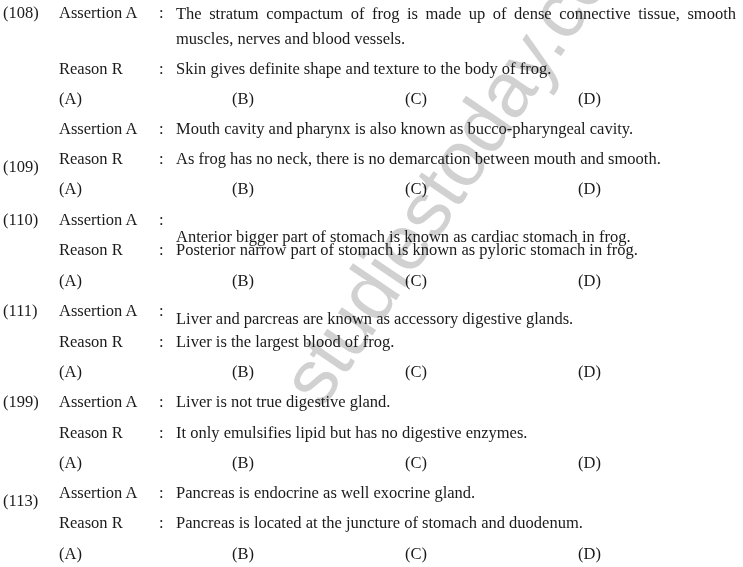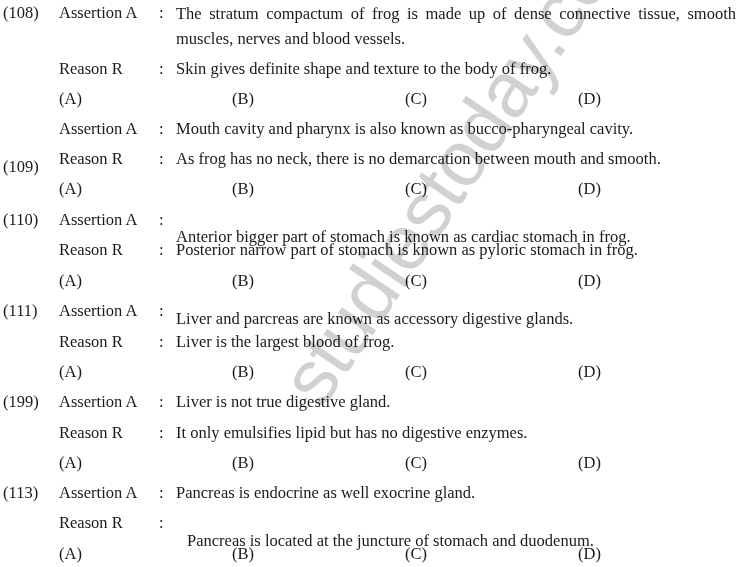--- a/index.html
+++ b/index.html
@@ -101,26 +101,26 @@
     <div class="line label" style="top:31px;">Reason R</div>
     <div class="line colon" style="top:31px;">:</div>
     <div class="line text" style="top:31px;">It only emulsifies lipid but has no digestive enzymes.</div>
     <div class="opt optA" style="top:61px;">(A)</div>
     <div class="opt optB" style="top:61px;">(B)</div>
     <div class="opt optC" style="top:61px;">(C)</div>
     <div class="opt optD" style="top:61px;">(D)</div>
   </div>
 
   <div class="q" style="top:483px;">
-    <div class="line num" style="top:0px;">(113)</div>
+    <div class="line num" style="top:8px;">(113)</div>
     <div class="line label" style="top:0px;">Assertion A</div>
     <div class="line colon" style="top:0px;">:</div>
     <div class="line text" style="top:0px;">Pancreas is endocrine as well exocrine gland.</div>
     <div class="line label" style="top:30px;">Reason R</div>
     <div class="line colon" style="top:30px;">:</div>
-    <div class="line text" style="top:48px;margin-left:11px;">Pancreas is located at the juncture of stomach and duodenum.</div>
+    <div class="line text" style="top:30px;">Pancreas is located at the juncture of stomach and duodenum.</div>
     <div class="opt optA" style="top:61px;">(A)</div>
     <div class="opt optB" style="top:61px;">(B)</div>
     <div class="opt optC" style="top:61px;">(C)</div>
     <div class="opt optD" style="top:61px;">(D)</div>
   </div>
 
 </div>
 
 </body></html>

